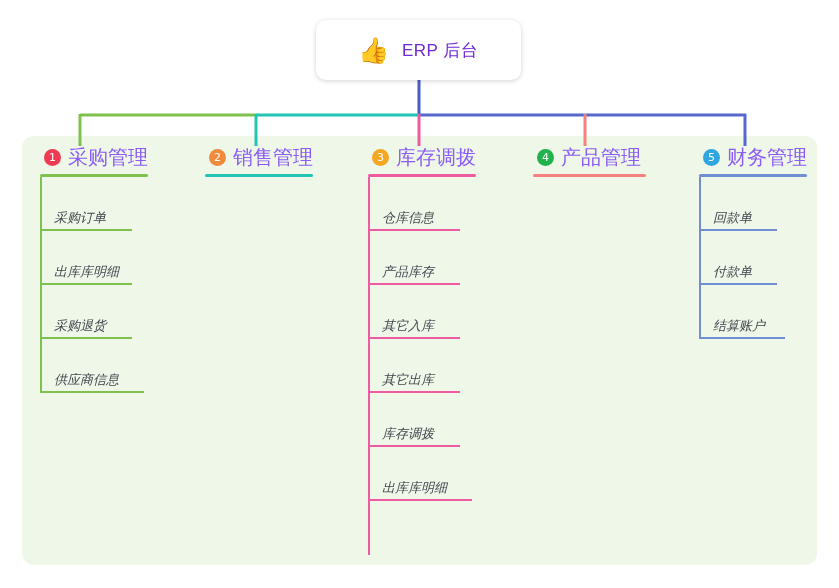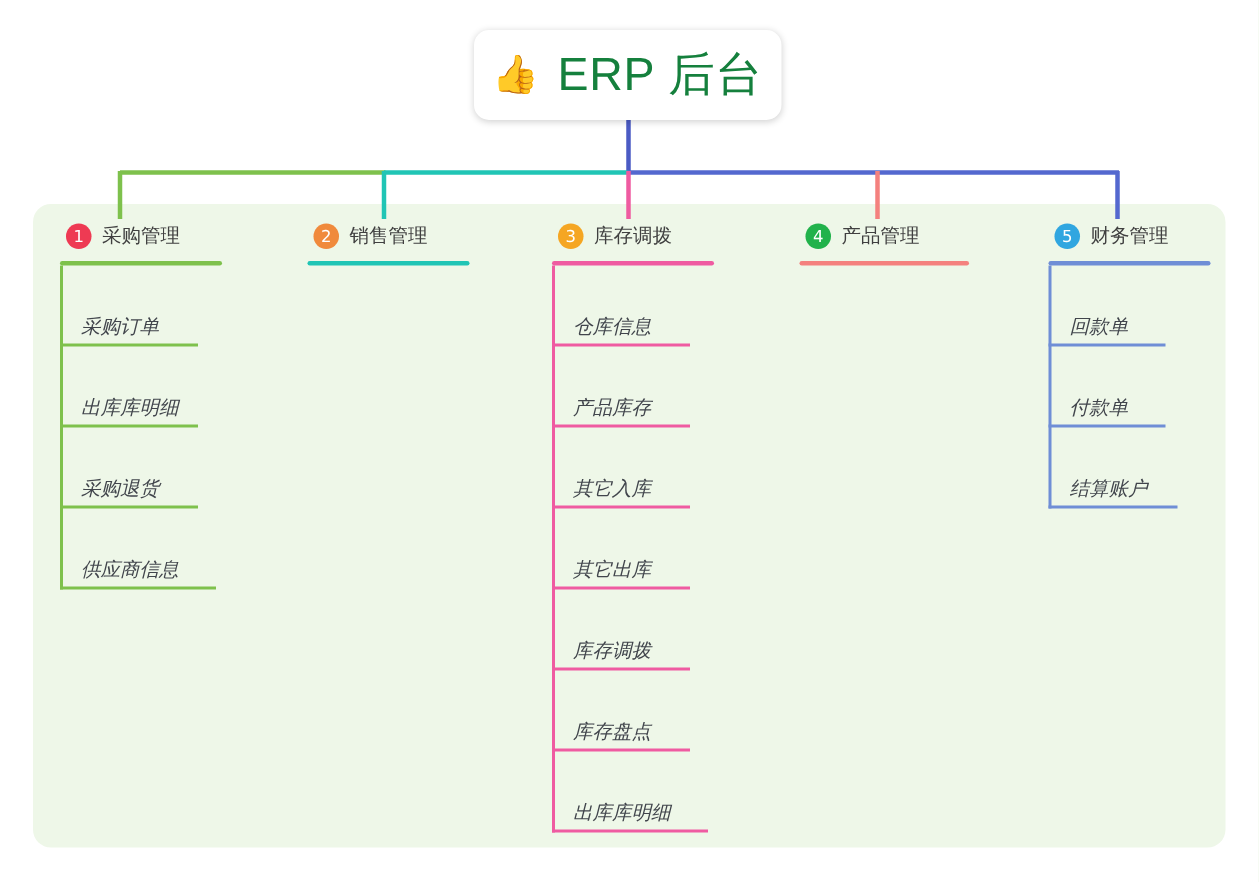--- a/index.html
+++ b/index.html
@@ -19,21 +19,21 @@
     width:205px;height:60px;
     background:#ffffff;
     border-radius:10px;
     box-shadow:0 1px 5px rgba(0,0,0,.18);
     display:flex;align-items:center;justify-content:center;
     gap:12px;
     z-index:5;
   }
   .root-emoji{font-size:25px;line-height:1;}
   .root-title{
-    font-size:31px;color:#15803d;letter-spacing:.5px;white-space:nowrap;
+    font-size:17px;color:#6d28d9;letter-spacing:.5px;white-space:nowrap;
   }
 
   
   .panel{
     position:absolute;
     left:22px;top:136px;
     width:795px;height:429px;
     background:#eef7e8;
     border-radius:12px;
     z-index:1;
@@ -43,21 +43,21 @@
   .wires{position:absolute;left:0;top:0;width:839px;height:588px;z-index:3;}
 
   
   .column{position:absolute;top:145px;z-index:4;}
   .col-head{display:flex;align-items:center;gap:7px;height:24px;padding-left:4px;}
   .badge{
     width:17px;height:17px;border-radius:50%;
     color:#fff;font-size:11px;line-height:17px;text-align:center;
     flex:none;font-family:"DejaVu Sans",sans-serif;
   }
-  .col-title{font-size:13px;color:#404040;white-space:nowrap;}
+  .col-title{font-size:20px;color:#8b5cf6;white-space:nowrap;}
   .head-rule{height:3px;border-radius:2px;margin-top:5px;}
 
   .sub-list{position:relative;margin-top:0;font-style:italic;}
   .spine{position:absolute;left:0;top:0;width:2px;}
   .sub-item{
     position:relative;
     height:54px;
     margin-left:0;
     display:flex;align-items:flex-end;
   }
@@ -153,24 +153,20 @@
       </div>
       <div class="sub-item">
         <span class="sub-label">其它出库</span>
         <span class="sub-rule" style="width:92px;background:#ef5ba1;"></span>
       </div>
       <div class="sub-item">
         <span class="sub-label">库存调拨</span>
         <span class="sub-rule" style="width:92px;background:#ef5ba1;"></span>
       </div>
       <div class="sub-item">
-        <span class="sub-label">库存盘点</span>
-        <span class="sub-rule" style="width:92px;background:#ef5ba1;"></span>
-      </div>
-      <div class="sub-item">
         <span class="sub-label">出库库明细</span>
         <span class="sub-rule" style="width:104px;background:#ef5ba1;"></span>
       </div>
     </div>
   </div>
 
   <div class="column" style="left:533px;width:160px;">
     <div class="col-head">
       <span class="badge" style="background: rgb(33, 178, 75);">4</span>
       <span class="col-title">产品管理</span>

